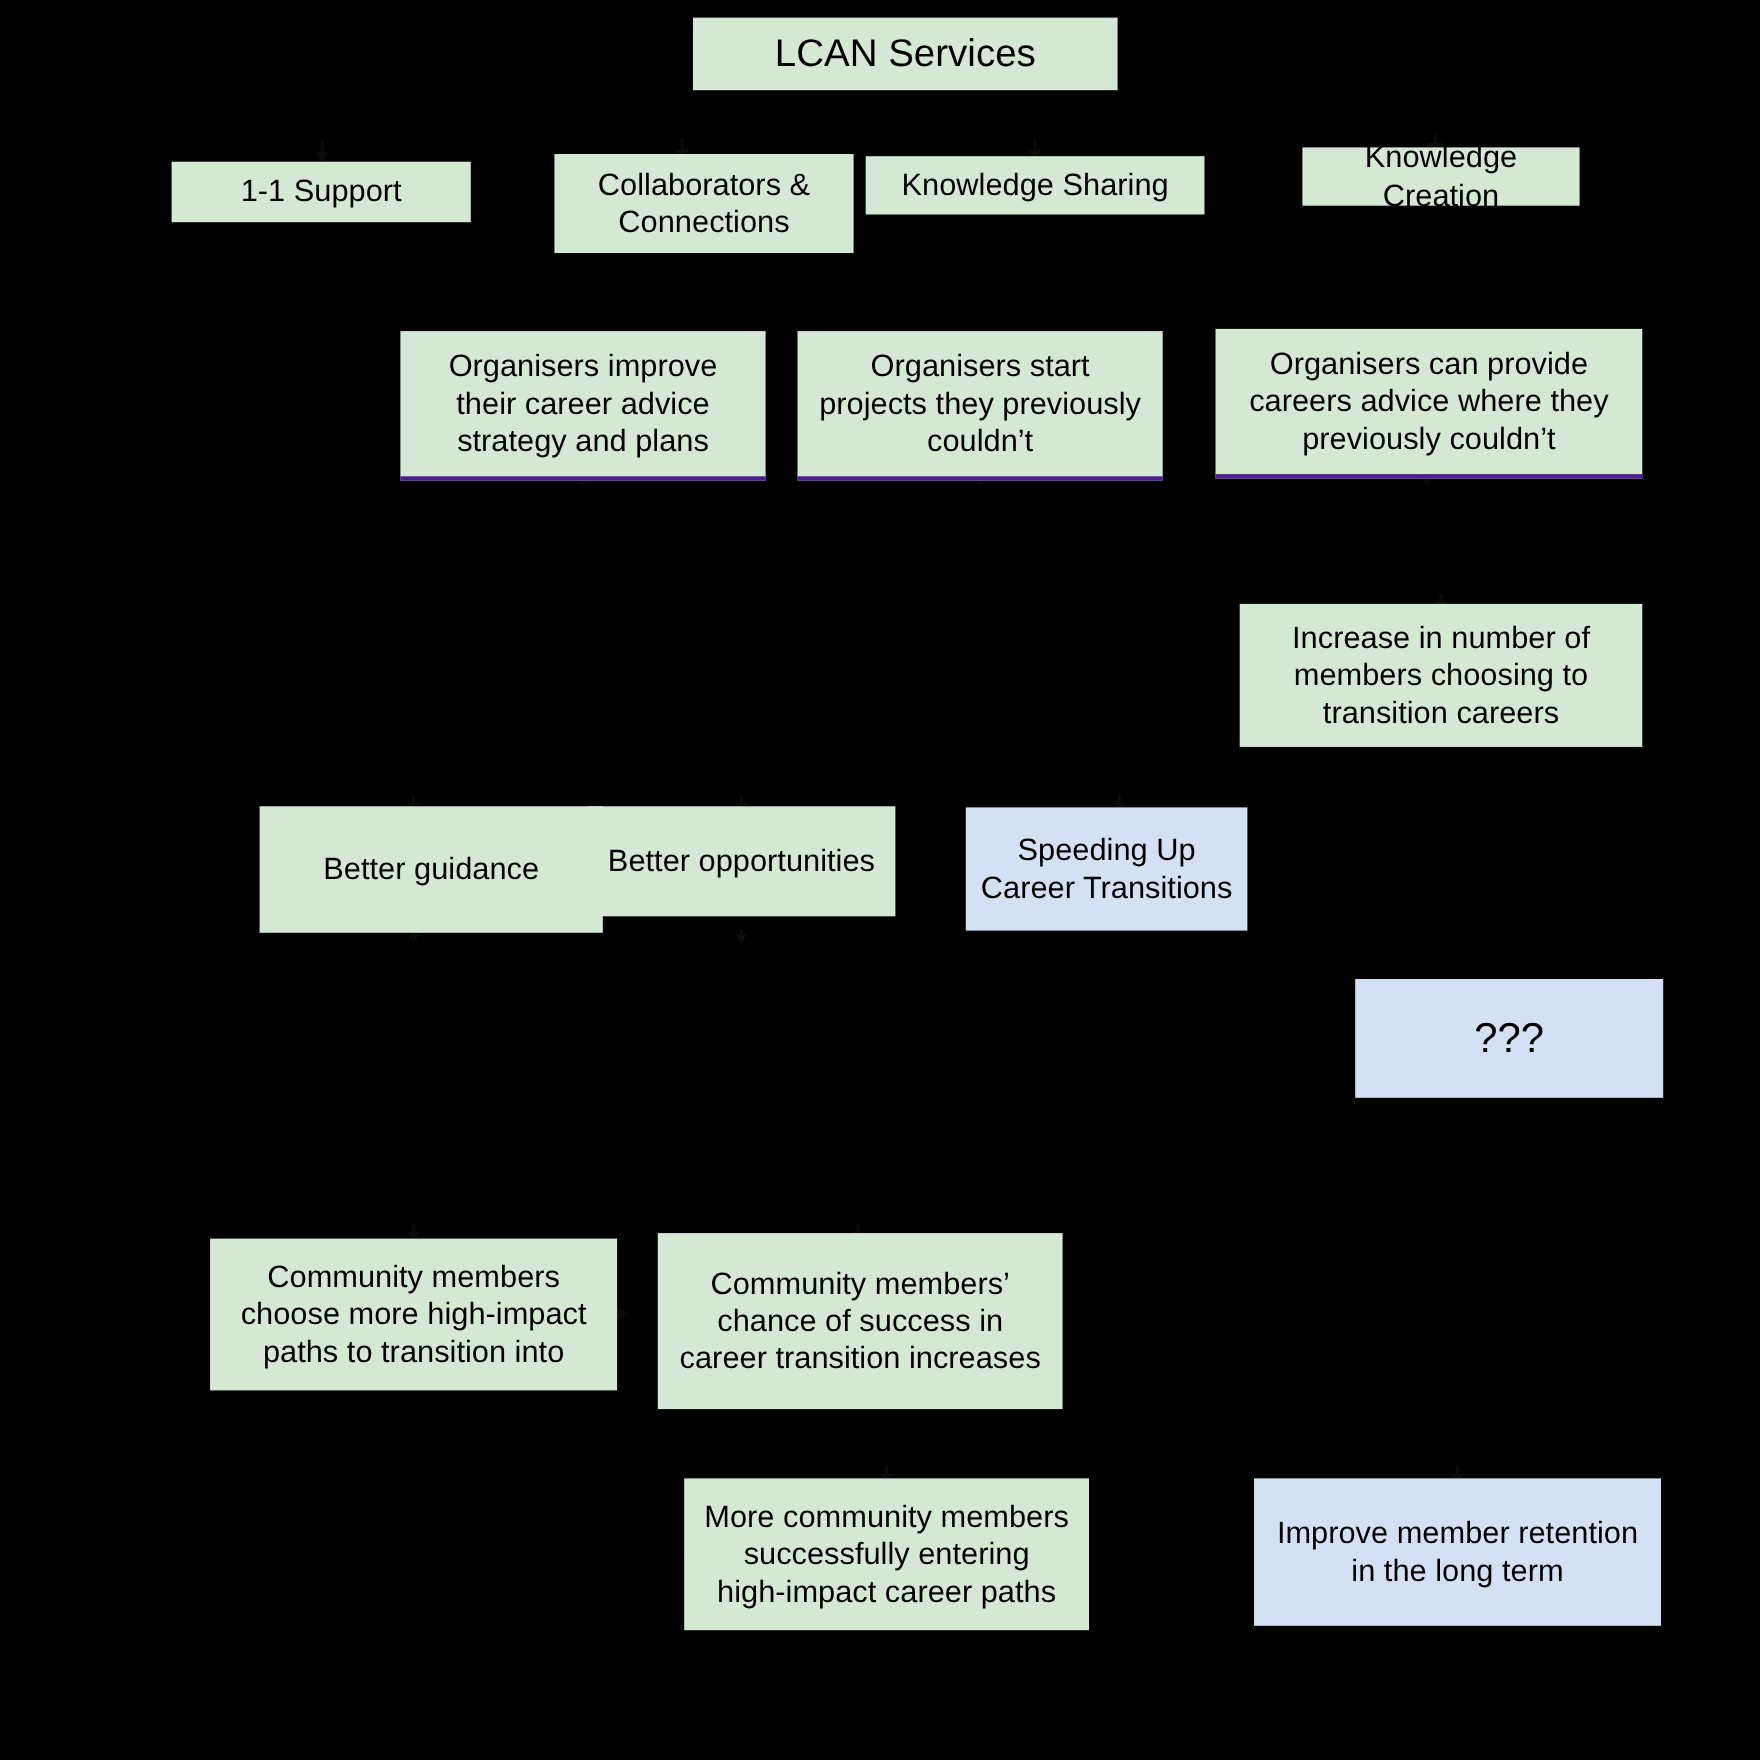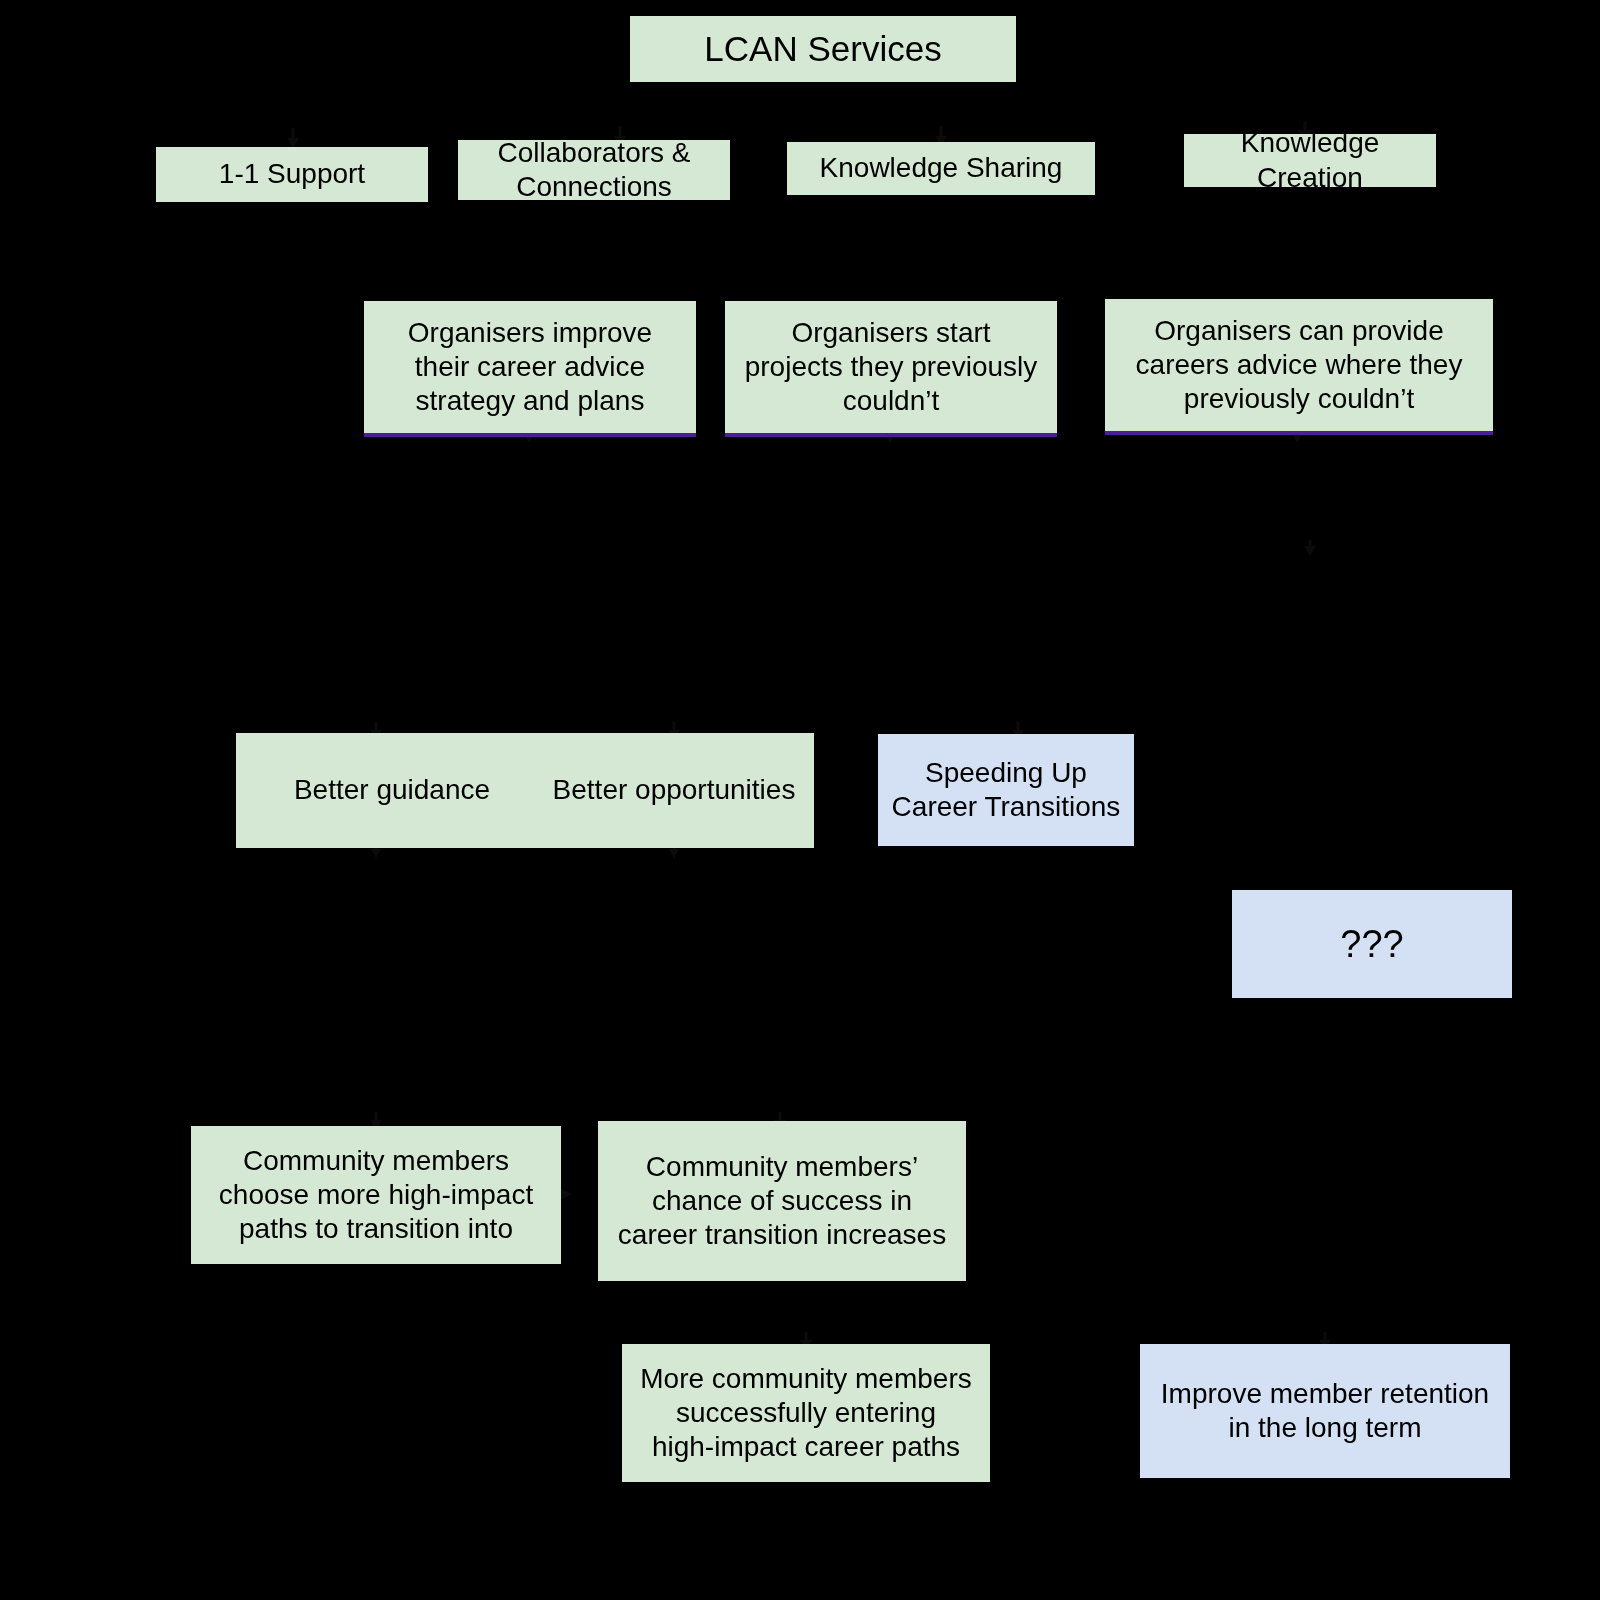--- a/index.html
+++ b/index.html
@@ -118,21 +118,21 @@
   </svg>
 
   <div class="node green t-title" style="left:630px; top:16px; width:386px; height:66px;">
     <span>LCAN Services</span>
   </div>
 
   <div class="node green t-md" style="left:156px; top:147px; width:272px; height:55px;">
     <span>1-1 Support</span>
   </div>
 
-  <div class="node green t-md" style="left:458px; top:140px; width:272px; height:60px;">
+  <div class="node green t-md" style="left:504px; top:140px; width:272px; height:90px;">
     <span>Collaborators &amp;
 Connections</span>
   </div>
 
   <div class="node green t-md" style="left:787px; top:142px; width:308px; height:53px;text-align:right;">
     <span>Knowledge Sharing</span>
   </div>
 
   <div class="node green t-md" style="left:1184px; top:134px; width:252px; height:53px;">
     <span>Knowledge Creation</span>
@@ -149,26 +149,31 @@
 projects they previously
 couldn’t</span>
   </div>
 
   <div class="node green t-md redline" style="left:1105px; top:299px; width:388px; height:136px;">
     <span>Organisers can provide
 careers advice where they
 previously couldn’t</span>
   </div>
 
+  <div class="node green t-md" style="left:1127px; top:549px; width:366px; height:130px;">
+    <span>Increase in number of
+members choosing to
+transition careers</span>
+  </div>
 
   <div class="node green t-md" style="left:236px; top:733px; width:312px; height:115px;">
     <span>Better guidance</span>
   </div>
 
-  <div class="node green t-md" style="left:534px; top:733px; width:280px; height:115px;">
+  <div class="node green t-md" style="left:534px; top:733px; width:280px; height:100px;">
     <span>Better opportunities</span>
   </div>
 
   <div class="node blue t-md" style="left:878px; top:734px; width:256px; height:112px;">
     <span>Speeding Up
 Career Transitions</span>
   </div>
 
   <div class="node blue t-qq" style="left:1232px; top:890px; width:280px; height:108px;">
     <span>???</span>

